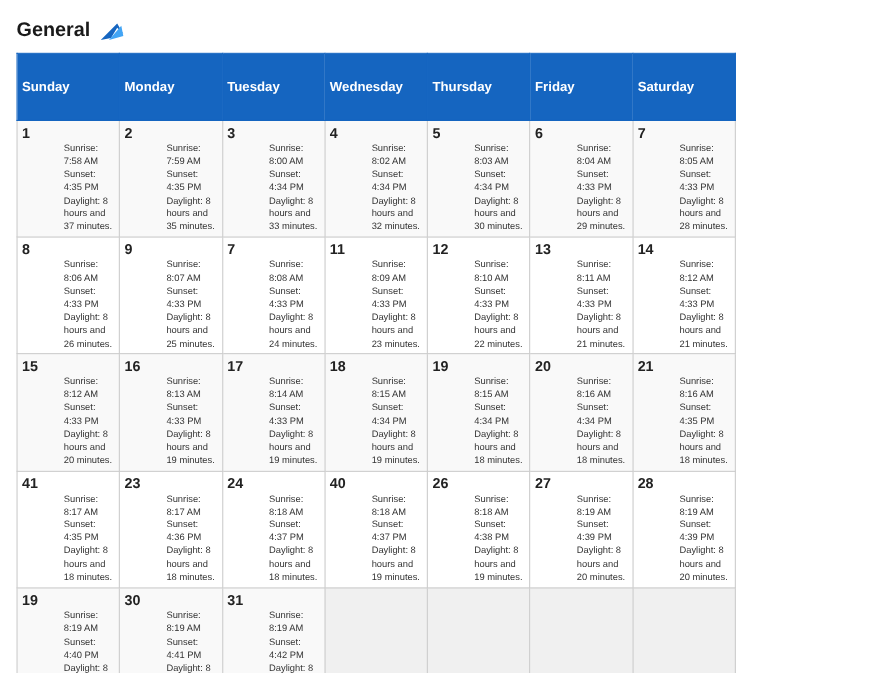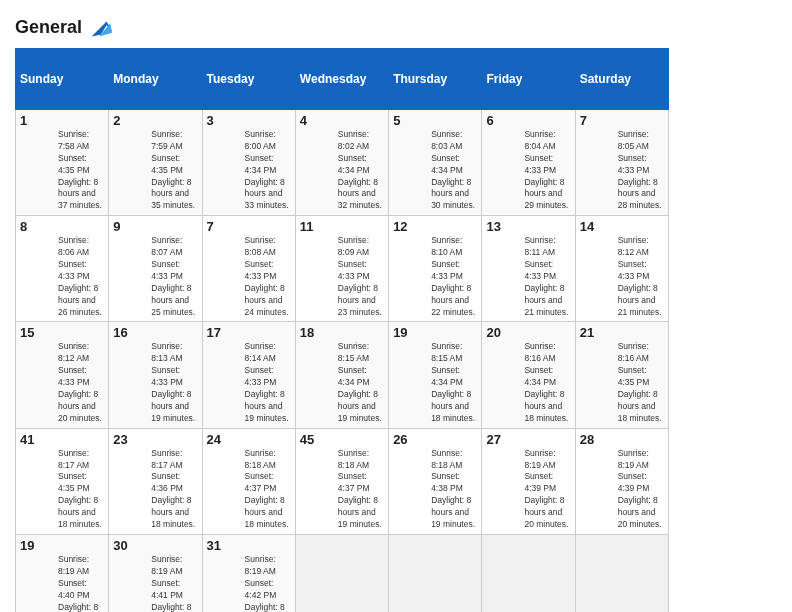--- a/index.html
+++ b/index.html
@@ -234,21 +234,21 @@
           </td>
           <td>
             <span class="day-num">23</span>
             <div class="day-info">Sunrise: 8:17 AM<br>Sunset: 4:36 PM<br>Daylight: 8 hours and 18 minutes.</div>
           </td>
           <td>
             <span class="day-num">24</span>
             <div class="day-info">Sunrise: 8:18 AM<br>Sunset: 4:37 PM<br>Daylight: 8 hours and 18 minutes.</div>
           </td>
           <td>
-            <span class="day-num">45</span>
+            <span class="day-num">40</span>
             <div class="day-info">Sunrise: 8:18 AM<br>Sunset: 4:37 PM<br>Daylight: 8 hours and 19 minutes.</div>
           </td>
           <td>
             <span class="day-num">26</span>
             <div class="day-info">Sunrise: 8:18 AM<br>Sunset: 4:38 PM<br>Daylight: 8 hours and 19 minutes.</div>
           </td>
           <td>
             <span class="day-num">27</span>
             <div class="day-info">Sunrise: 8:19 AM<br>Sunset: 4:39 PM<br>Daylight: 8 hours and 20 minutes.</div>
           </td>

